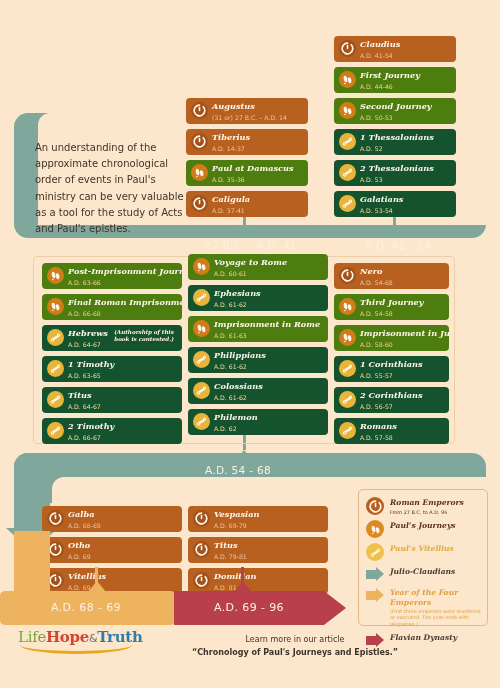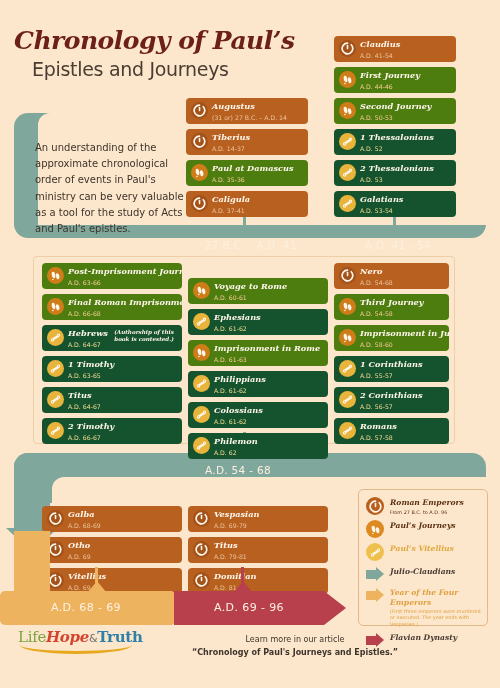--- a/index.html
+++ b/index.html
@@ -135,42 +135,38 @@
   .lg-title{
     font-family:"DejaVu Serif","Liberation Serif",serif;
     font-weight:bold;font-style:italic;font-size:7.6px;line-height:9.5px;
   }
   .lg-sub{font-size:4.9px;line-height:6.4px;margin-top:1px;}
 
   
   .logo{position:absolute;left:18px;top:628px;}
   .logo-txt{font-size:15px;letter-spacing:-0.3px;white-space:nowrap;}
   .logo-life{color:#7aa33e;font-family:"DejaVu Serif","Liberation Serif",serif;}
-  .logo-hope{color:#d4452f;font-family:"DejaVu Serif","Liberation Serif",serif;font-style:italic;font-weight:bold;}
+  .logo-hope{color:#d4452f;font-family:"DejaVu Serif","Liberation Serif",serif;font-weight:bold;}
   .logo-amp{color:#6f6f6f;font-size:11px;}
   .logo-truth{color:#2f7fa8;font-family:"DejaVu Serif","Liberation Serif",serif;font-weight:bold;}
   .logo-swoosh{
     width:112px;height:6px;margin-top:-1px;margin-left:2px;
     border-bottom:3px solid #e8a81e;border-radius:0 0 50% 50%/0 0 100% 100%;
   }
   .footer-note{
     position:absolute;left:170px;top:634px;width:250px;text-align:center;
     font-size:8px;line-height:1.6;color:#3e342c;
   }
   .footer-note .b{font-weight:bold;}
 </style>
 </head>
 <body>
 
 <div id="root">
 
-  <div class="title-wrap">
-    <div class="title-main">Chronology of Paul’s</div>
-    <div class="title-sub">Epistles and Journeys</div>
-  </div>
 
   <div class="teal teal-band1">
     <div class="teal-band1-inner"></div>
   </div>
 
   <div class="stem" style="left:243px;top:208px;height:18px;"></div>
   <div class="notch notch-teal" style="left:235px;top:226px;"></div>
   <div class="stem" style="left:393px;top:208px;height:18px;"></div>
   <div class="notch notch-teal" style="left:385px;top:226px;"></div>
   <div class="band-label" style="left:205px;top:239px;">27 B.C. - A.D. 41</div>
@@ -375,21 +371,21 @@
             <circle cx="6.6" cy="16.6" r="3.2" fill="#fff7ec"></circle>
             <circle cx="17.6" cy="7.6" r="3.1" fill="#fff7ec"></circle>
             <circle cx="6.6" cy="16.6" r="1.15" fill="#e8b43b"></circle>
             <circle cx="17.6" cy="7.6" r="1.1" fill="#e8b43b"></circle>
           </svg>
         </span>
         <div class="nm">2 Timothy</div>
         <div class="dt">A.D. 66-67</div>
       </div>
     </div>
-  <div class="col" id="col4" style="left:188px;top:278px;width:140px;">
+  <div class="col" id="col4" style="left:188px;top:254px;width:140px;">
       <div class="card journey">
         <span class="ic">
           <svg width="13" height="13" viewBox="0 0 24 24">
             <ellipse cx="8.4" cy="11" rx="3.3" ry="6.1" transform="rotate(-10 8.4 11)" fill="#fff7ec"></ellipse>
             <ellipse cx="16" cy="13.2" rx="3.1" ry="5.6" transform="rotate(-10 16 13.2)" fill="#fff7ec"></ellipse>
             <ellipse cx="7.2" cy="19.4" rx="1.5" ry="1.2" fill="#fff7ec"></ellipse>
           </svg>
         </span>
         <div class="nm">Voyage to Rome</div>
         <div class="dt">A.D. 60-61</div>

